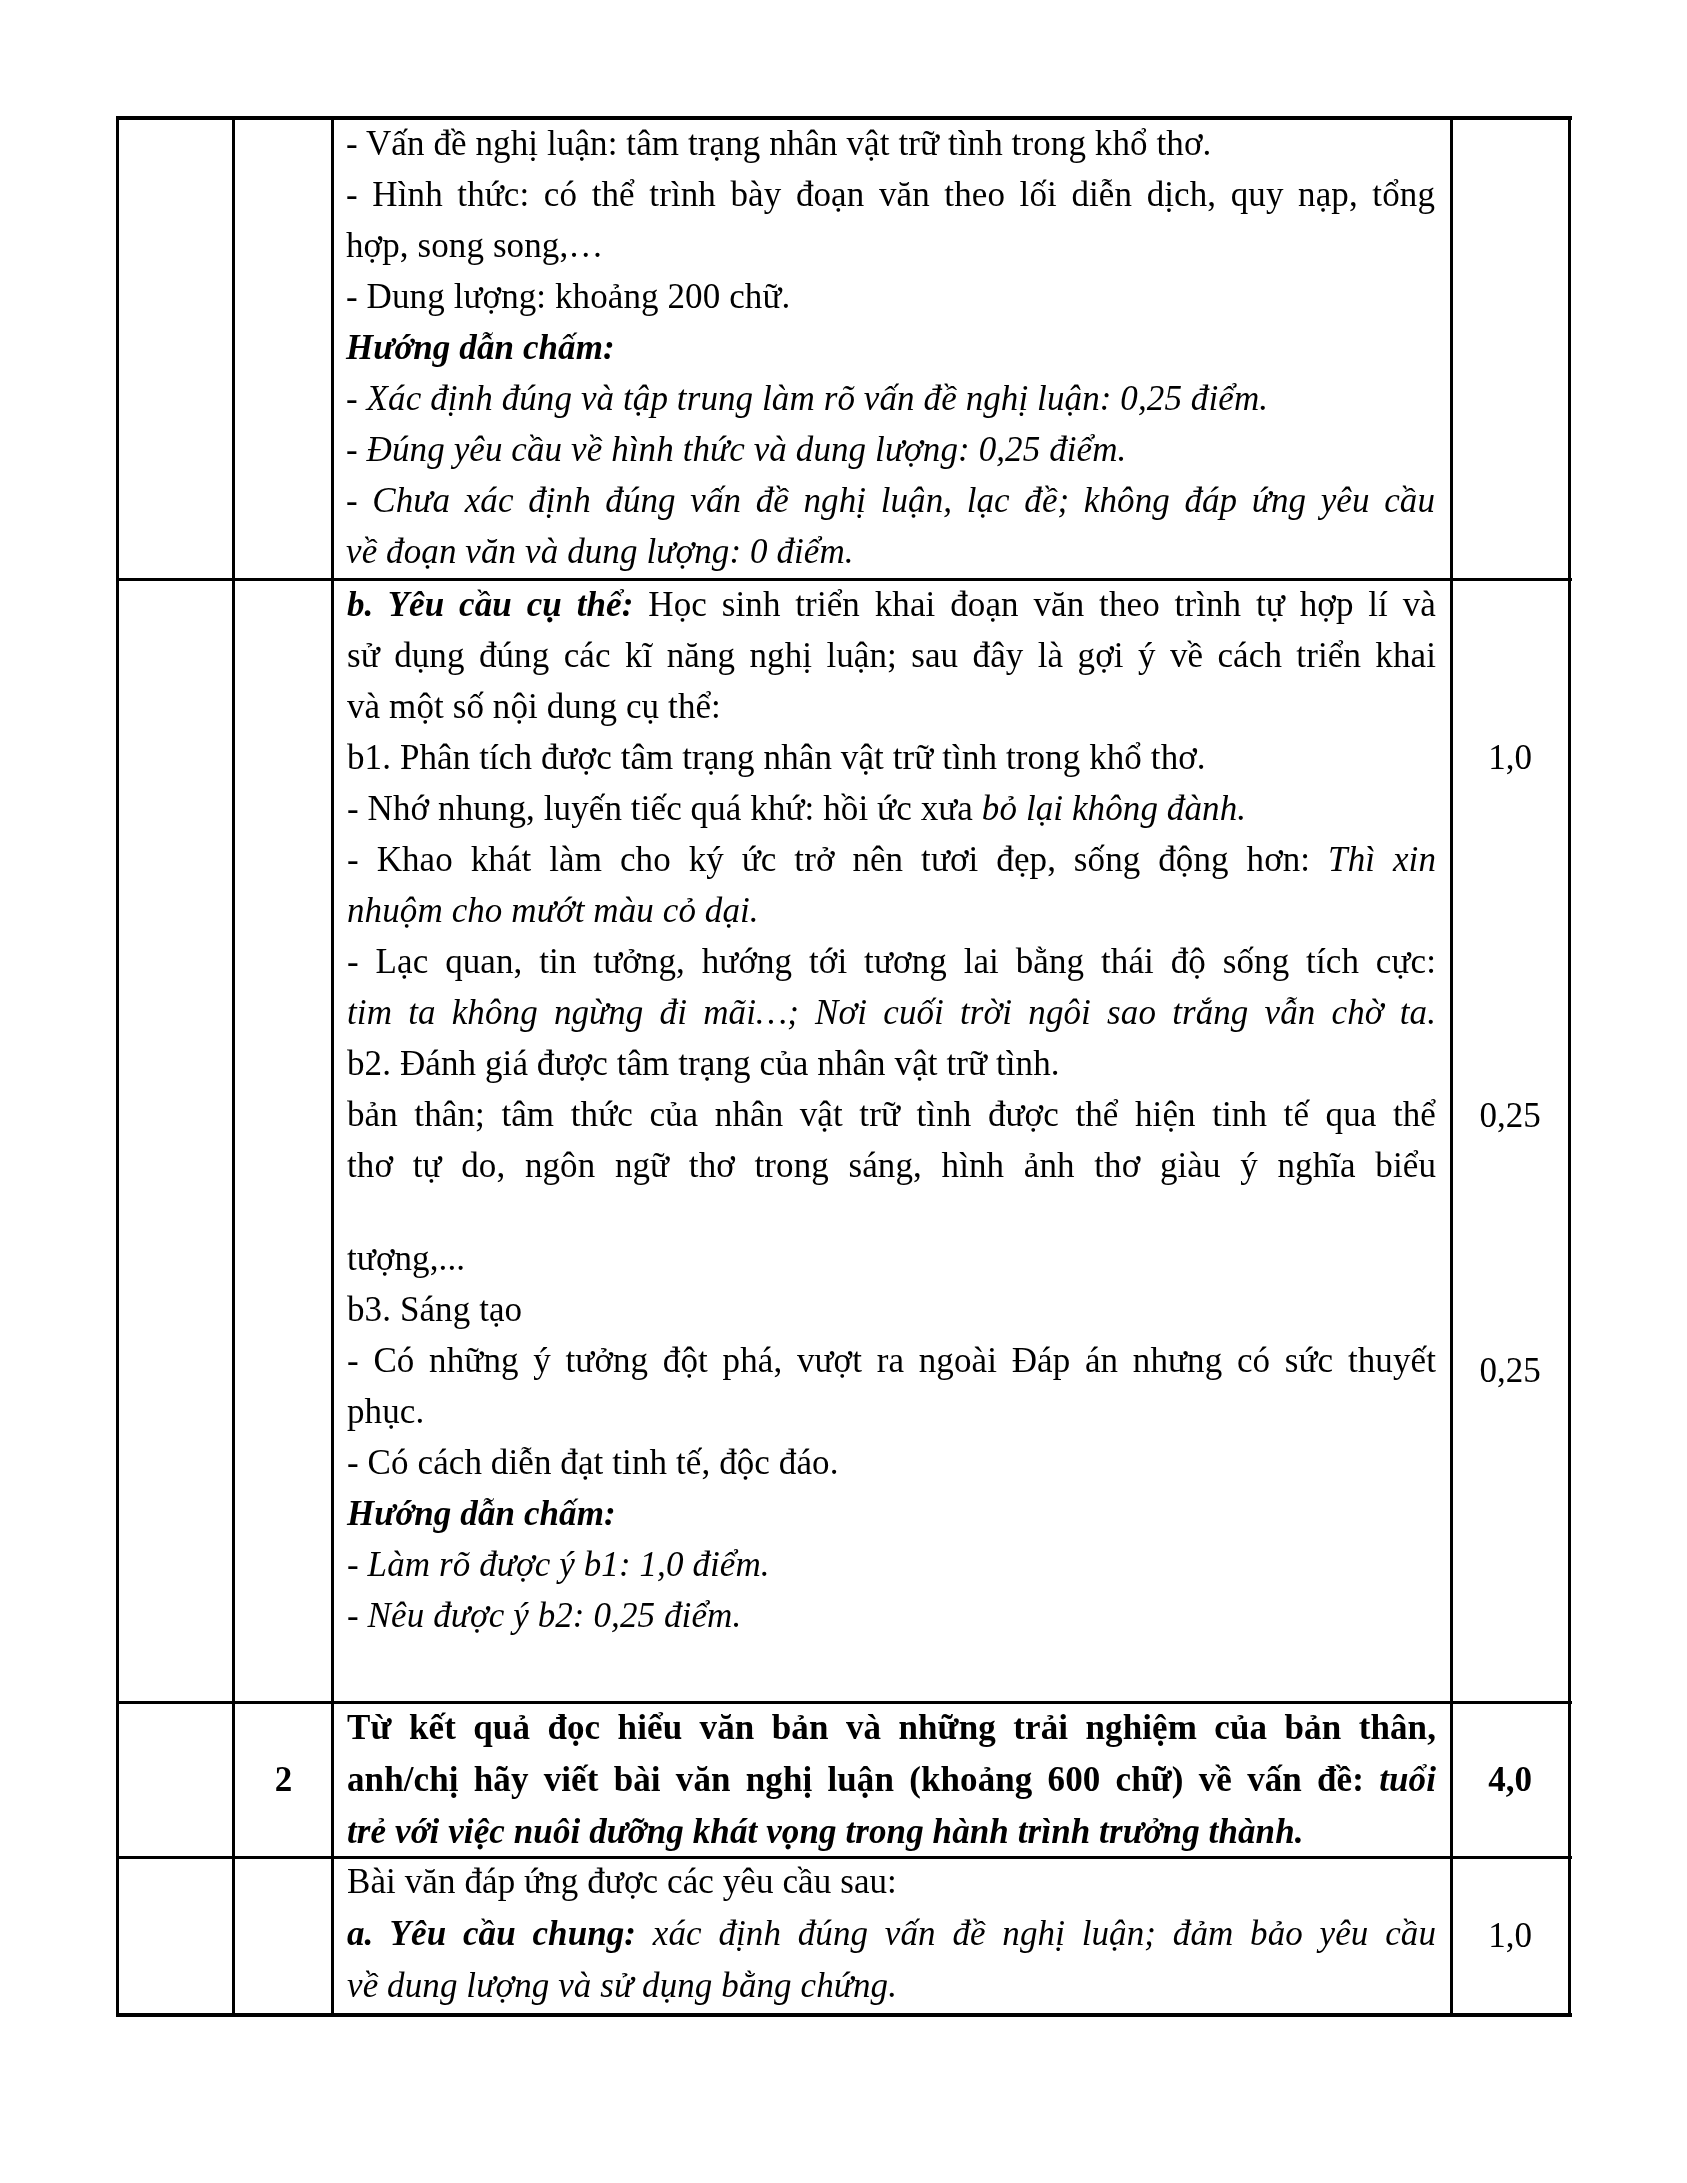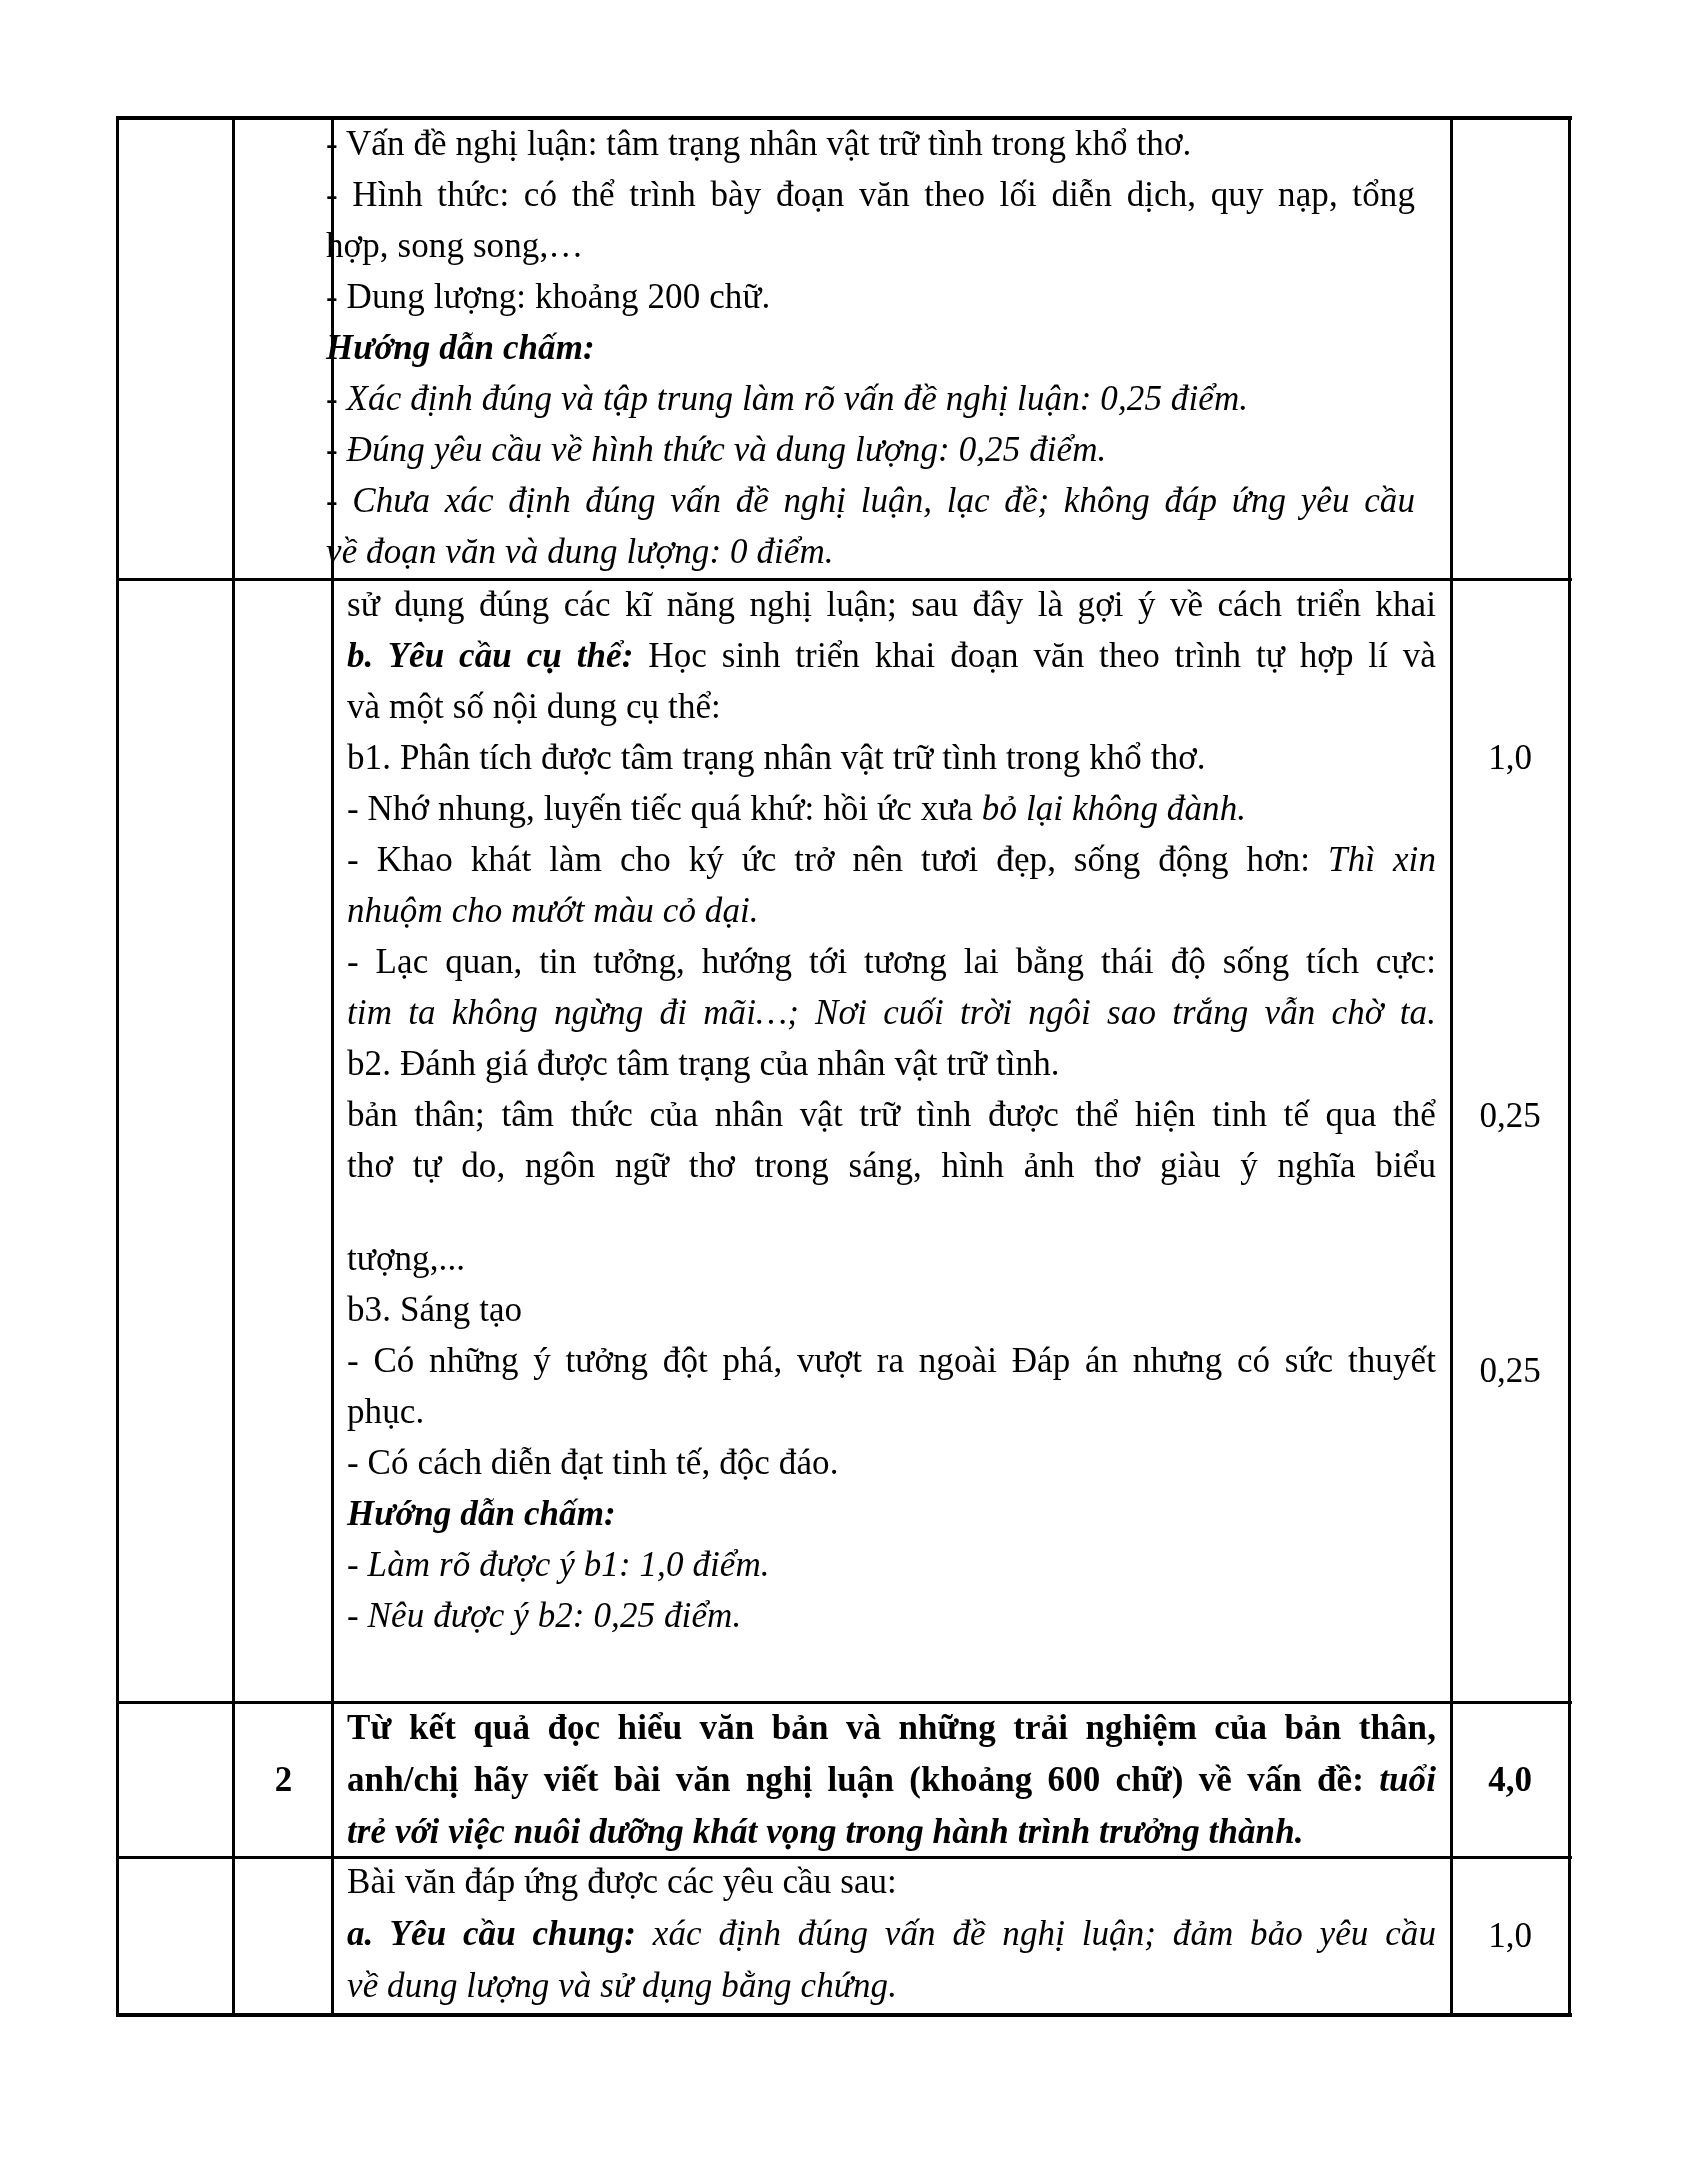--- a/index.html
+++ b/index.html
@@ -49,34 +49,34 @@
       <div class="gridline" style="left: 116px; top: 116px; width: 2.6px; height: 1901px; background: rgb(0, 0, 0);"></div>
       <div class="gridline" style="left: 232px; top: 116px; width: 2.6px; height: 1901px; background: rgb(0, 0, 0);"></div>
       <div class="gridline" style="left: 331px; top: 116px; width: 2.6px; height: 1901px; background: rgb(0, 0, 0);"></div>
       <div class="gridline" style="left: 1450px; top: 116px; width: 2.6px; height: 1901px; background: rgb(0, 0, 0);"></div>
       <div class="gridline" style="left: 1568px; top: 116px; width: 2.6px; height: 1901px; background: rgb(0, 0, 0);"></div>
       <div class="gridline" style="left: 116px; top: 116px; width: 1456px; height: 4px; background: rgb(0, 0, 0);"></div>
       <div class="gridline" style="left: 116px; top: 578px; width: 1456px; height: 2.6px; background: rgb(0, 0, 0);"></div>
       <div class="gridline" style="left: 116px; top: 1701px; width: 1456px; height: 2.6px; background: rgb(0, 0, 0);"></div>
       <div class="gridline" style="left: 116px; top: 1856px; width: 1456px; height: 2.6px; background: rgb(0, 0, 0);"></div>
       <div class="gridline" style="left: 116px; top: 2013px; width: 1456px; height: 4px; background: rgb(0, 0, 0);"></div>
-      <div class="cell-lines" style="left: 326px; top: 118px; width: 1089px; height: 461px;">
+      <div class="cell-lines" style="left: 346px; top: 118px; width: 1089px; height: 461px;">
         <div class="line" style="height: 51px; line-height: 51px;"><span class="seg-r">- Vấn đề nghị luận: tâm trạng nhân vật trữ tình trong khổ thơ.</span></div>
         <div class="line just" style="height: 51px; line-height: 51px;"><span class="seg-r">- Hình thức: có thể trình bày đoạn văn theo lối diễn dịch, quy nạp, tổng</span></div>
         <div class="line" style="height: 51px; line-height: 51px;"><span class="seg-r">hợp, song song,…</span></div>
         <div class="line" style="height: 51px; line-height: 51px;"><span class="seg-r">- Dung lượng: khoảng 200 chữ.</span></div>
         <div class="line" style="height: 51px; line-height: 51px;"><span class="seg-bi">Hướng dẫn chấm:</span></div>
         <div class="line" style="height: 51px; line-height: 51px;"><span class="seg-i">- Xác định đúng và tập trung làm rõ vấn đề nghị luận: 0,25 điểm.</span></div>
         <div class="line" style="height: 51px; line-height: 51px;"><span class="seg-i">- Đúng yêu cầu về hình thức và dung lượng: 0,25 điểm.</span></div>
         <div class="line just" style="height: 51px; line-height: 51px;"><span class="seg-i">- Chưa xác định đúng vấn đề nghị luận, lạc đề; không đáp ứng yêu cầu</span></div>
         <div class="line" style="height: 51px; line-height: 51px;"><span class="seg-i">về đoạn văn và dung lượng: 0 điểm.</span></div>
       </div>
       <div class="cell-lines" style="left: 347px; top: 579px; width: 1089px; height: 1123px;">
+        <div class="line just" style="height: 51px; line-height: 51px;"><span class="seg-bi">b. Yêu cầu cụ thể:</span><span class="seg-r"> Học sinh triển khai đoạn văn theo trình tự hợp lí và</span></div>
         <div class="line just" style="height: 51px; line-height: 51px;"><span class="seg-r">sử dụng đúng các kĩ năng nghị luận; sau đây là gợi ý về cách triển khai</span></div>
-        <div class="line just" style="height: 51px; line-height: 51px;"><span class="seg-bi">b. Yêu cầu cụ thể:</span><span class="seg-r"> Học sinh triển khai đoạn văn theo trình tự hợp lí và</span></div>
         <div class="line" style="height: 51px; line-height: 51px;"><span class="seg-r">và một số nội dung cụ thể:</span></div>
         <div class="line" style="height: 51px; line-height: 51px;"><span class="seg-r">b1. Phân tích được tâm trạng nhân vật trữ tình trong khổ thơ.</span></div>
         <div class="line" style="height: 51px; line-height: 51px;"><span class="seg-r">- Nhớ nhung, luyến tiếc quá khứ: hồi ức xưa </span><span class="seg-i">bỏ lại không đành.</span></div>
         <div class="line just" style="height: 51px; line-height: 51px;"><span class="seg-r">- Khao khát làm cho ký ức trở nên tươi đẹp, sống động hơn: </span><span class="seg-i">Thì xin</span></div>
         <div class="line" style="height: 51px; line-height: 51px;"><span class="seg-i">nhuộm cho mướt màu cỏ dại.</span></div>
         <div class="line just" style="height: 51px; line-height: 51px;"><span class="seg-r">- Lạc quan, tin tưởng, hướng tới tương lai bằng thái độ sống tích cực:</span></div>
         <div class="line just" style="height: 51px; line-height: 51px;"><span class="seg-i">tim ta không ngừng đi mãi…; Nơi cuối trời ngôi sao trắng vẫn chờ ta.</span></div>
         <div class="line" style="height: 51px; line-height: 51px;"><span class="seg-r">b2. Đánh giá được tâm trạng của nhân vật trữ tình.</span></div>
         <div class="line just" style="height: 51px; line-height: 51px;"><span class="seg-r">bản thân; tâm thức của nhân vật trữ tình được thể hiện tinh tế qua thể</span></div>
         <div class="line just" style="height: 51px; line-height: 51px;"><span class="seg-r">thơ tự do, ngôn ngữ thơ trong sáng, hình ảnh thơ giàu ý nghĩa biểu</span></div>

